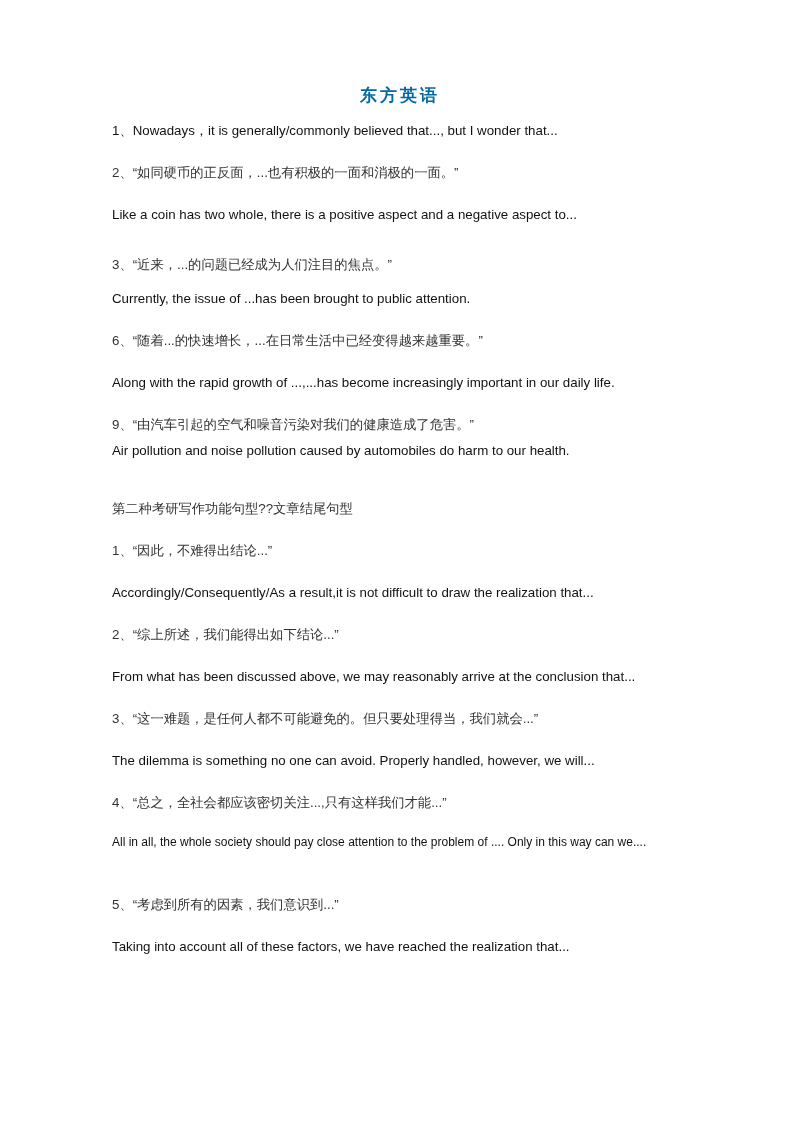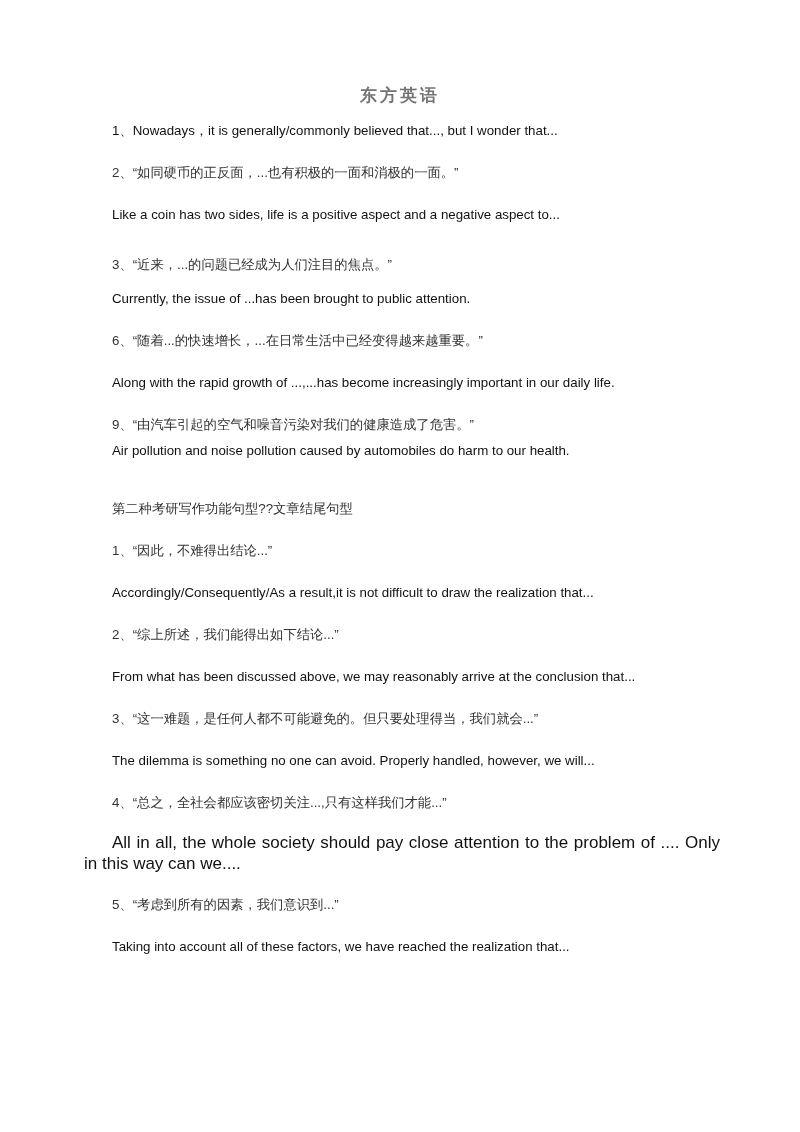--- a/index.html
+++ b/index.html
@@ -1,32 +1,32 @@
 <!DOCTYPE html>
 <html><head>
 <meta charset="utf-8">
 <style>
   html, body { margin: 0; padding: 0; background: #ffffff; }
   body { width: 800px; height: 1132px; position: relative; overflow: hidden;
          font-family: "Liberation Sans", "DejaVu Sans", sans-serif; color: #111; }
   .title { position: absolute; top: 84px; left: 0; width: 800px; text-align: center;
-           font-family: "DejaVu Serif", serif; font-weight: bold; font-size: 17px; letter-spacing: 3px; color: #737373; }
+           font-family: "DejaVu Serif", serif; font-weight: bold; font-size: 17px; letter-spacing: 3px; color: #0369a1; }
   .line { position: absolute; left: 112px; font-size: 13.3px; white-space: nowrap; line-height: 18px; }
   .zh { font-family: Liberation Sans, sans-serif; color: #333; font-size: 13.3px; }
-  .wrap { position: absolute; left: 84px; width: 636px; font-size: 17px; line-height: 21px;
+  .wrap { position: absolute; left: 84px; width: 636px; font-size: 12px; line-height: 21px;
           text-indent: 28px; text-align: justify; }
 </style>
 </head>
 <body>
 
 <div class="title">东方英语</div>
 
 <div class="line" style="top:122px">1、Nowadays，it is generally/commonly believed that..., but I wonder that...</div>
 <div class="line zh" style="top:164px">2、“如同硬币的正反面，...也有积极的一面和消极的一面。”</div>
-<div class="line" style="top:206px">Like a coin has two sides, life is a positive aspect and a negative aspect to...</div>
+<div class="line" style="top:206px">Like a coin has two whole, there is a positive aspect and a negative aspect to...</div>
 <div class="line zh" style="top:256px">3、“近来，...的问题已经成为人们注目的焦点。”</div>
 <div class="line" style="top:290px">Currently, the issue of ...has been brought to public attention.</div>
 <div class="line zh" style="top:332px">6、“随着...的快速增长，...在日常生活中已经变得越来越重要。”</div>
 <div class="line" style="top:374px">Along with the rapid growth of ...,...has become increasingly important in our daily life.</div>
 <div class="line zh" style="top:416px">9、“由汽车引起的空气和噪音污染对我们的健康造成了危害。”</div>
 <div class="line" style="top:442px">Air pollution and noise pollution caused by automobiles do harm to our health.</div>
 <div class="line zh" style="top:500px">第二种考研写作功能句型??文章结尾句型</div>
 <div class="line zh" style="top:542px">1、“因此，不难得出结论...”</div>
 <div class="line" style="top:584px">Accordingly/Consequently/As a result,it is not difficult to draw the realization that...</div>
 <div class="line zh" style="top:626px">2、“综上所述，我们能得出如下结论...”</div>

